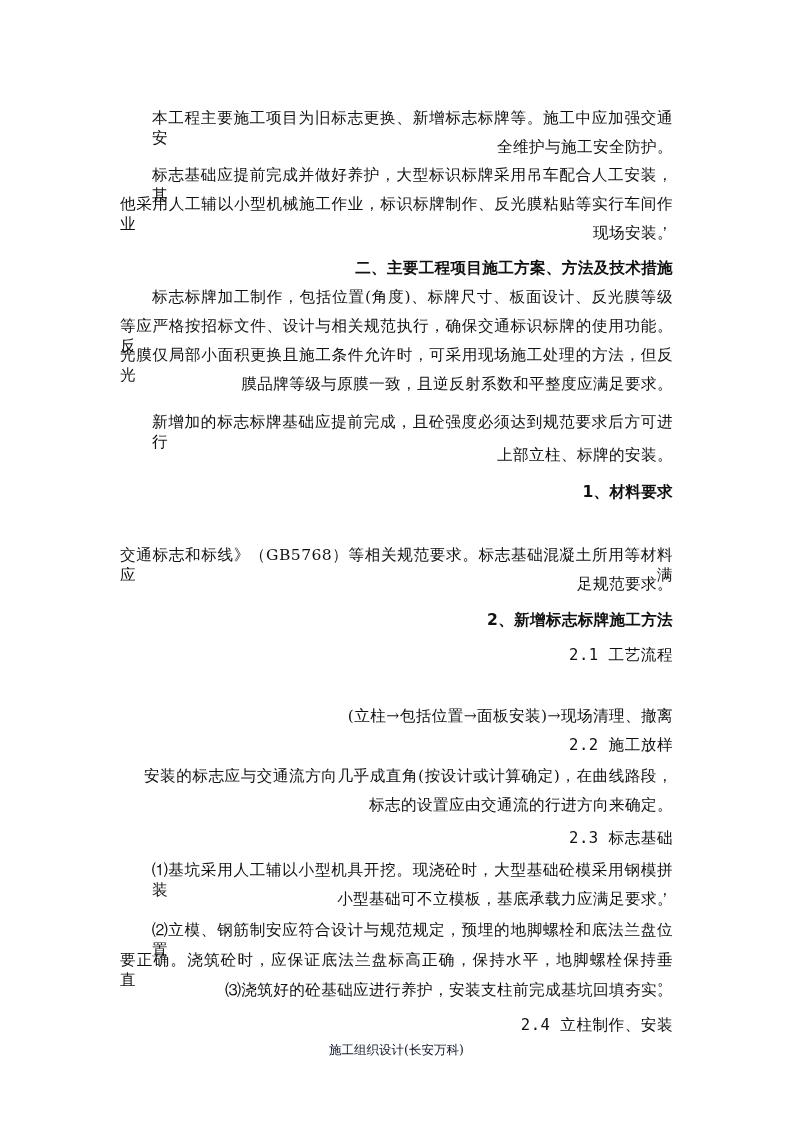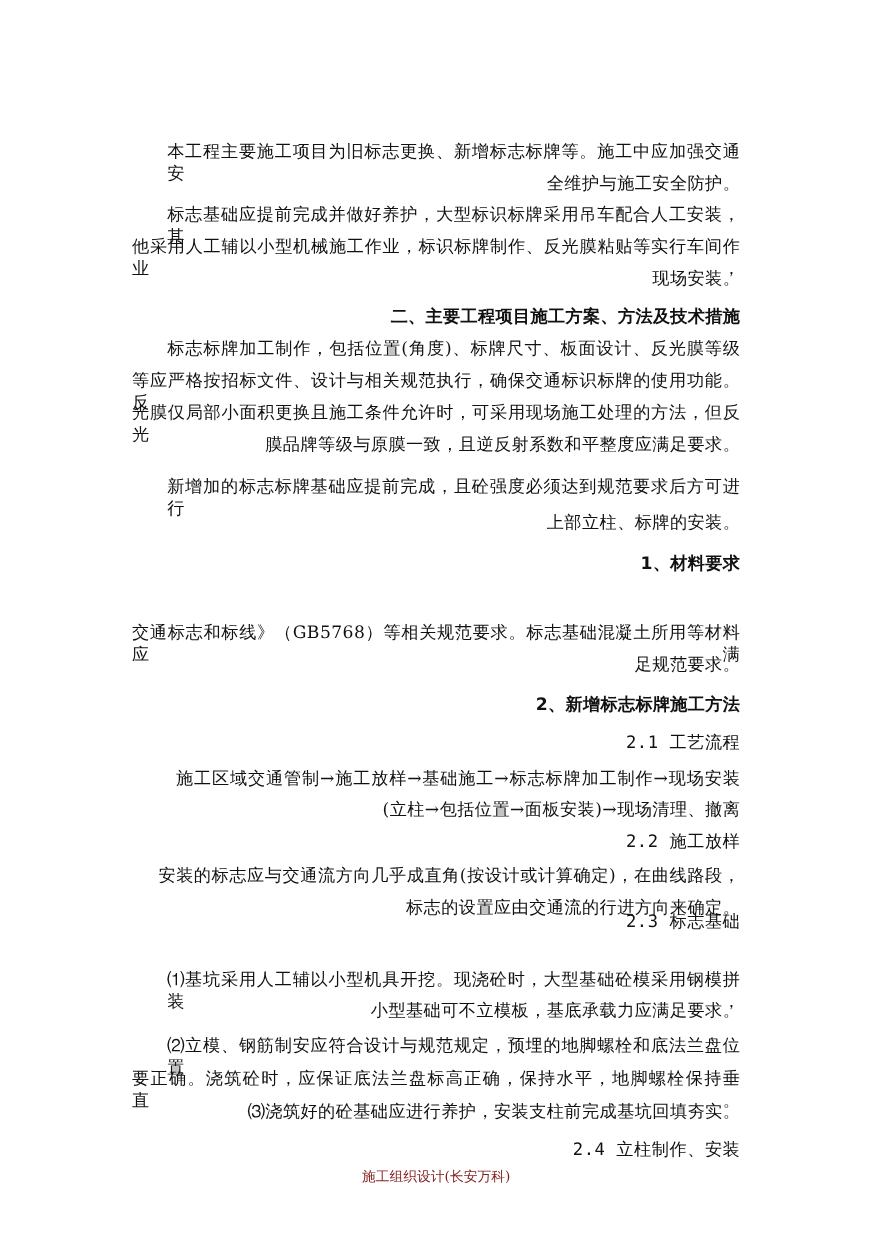--- a/index.html
+++ b/index.html
@@ -1,28 +1,28 @@
 <!DOCTYPE html>
 <html><head>
 <meta charset="utf-8">
 <style>
   html, body { margin: 0; padding: 0; background: #ffffff; }
   body { width: 793px; height: 1122px; position: relative; overflow: hidden;
          font-family: "DejaVu Serif", "Liberation Serif", serif; color: #111; }
-  .page { position: absolute; left: 0; top: 0; width: 793px; height: 952px; margin-top: 20px; }
+  .page { position: absolute; left: 0; top: 0; width: 793px; height: 952px; }
   .line { position: absolute; left: 120px; width: 553px; font-size: 15.6px; line-height: 20px;
           white-space: nowrap; letter-spacing: 0.4px; text-align: right; }
   .line.indent { left: 152px; width: 521px; }
   .line.indent2 { left: 160px; width: 513px; }
   .line.indent-sm { left: 144px; width: 529px; }
   .line.justify { text-align: justify; text-align-last: justify; white-space: normal; }
   .heading { font-family: "DejaVu Sans", "Liberation Sans", sans-serif; font-weight: bold; letter-spacing: 0.3px; }
   .sub { font-family: "DejaVu Sans Mono", "Liberation Mono", monospace; letter-spacing: 0.5px; }
   .footer { position: absolute; left: 0; width: 793px; top: 1042px; text-align: center;
-            font-size: 12.5px; line-height: 16px; color: #7f1d1d; }
+            font-size: 12.5px; line-height: 16px; color: #0f172a; }
 </style>
 </head>
 <body>
 
 <div class="page">
   <div class="line indent justify" style="top:108px">本工程主要施工项目为旧标志更换、新增标志标牌等。施工中应加强交通安</div>
   <div class="line" style="top:137px">全维护与施工安全防护。</div>
   <div class="line indent justify" style="top:165px">标志基础应提前完成并做好养护，大型标识标牌采用吊车配合人工安装，其</div>
   <div class="line" style="top:223px">现场安装。</div>
   <div class="line justify" style="top:194px">他采用人工辅以小型机械施工作业，标识标牌制作、反光膜粘贴等实行车间作业，</div>
@@ -37,28 +37,27 @@
   <div class="line" style="top:445px">上部立柱、标牌的安装。</div>
 
   <div class="line heading" style="top:482px">1、材料要求</div>
 
   <div class="line justify" style="top:545px">交通标志和标线》（GB5768）等相关规范要求。标志基础混凝土所用等材料应满</div>
   <div class="line" style="top:574px">足规范要求。</div>
 
   <div class="line heading" style="top:610px">2、新增标志标牌施工方法</div>
 
   <div class="line sub" style="top:645px">2.1 工艺流程</div>
-  <div class="line indent2 justify" style="top:678px">施工区域交通管制→施工放样→基础施工→标志标牌加工制作→现场安装</div>
   <div class="line" style="top:706px">(立柱→包括位置→面板安装)→现场清理、撤离</div>
 
   <div class="line sub" style="top:735px">2.2 施工放样</div>
   <div class="line indent-sm justify" style="top:766px">安装的标志应与交通流方向几乎成直角(按设计或计算确定)，在曲线路段，</div>
   <div class="line" style="top:795px">标志的设置应由交通流的行进方向来确定。</div>
 
-  <div class="line sub" style="top:808px">2.3 标志基础</div>
+  <div class="line sub" style="top:828px">2.3 标志基础</div>
   <div class="line indent justify" style="top:860px">⑴基坑采用人工辅以小型机具开挖。现浇砼时，大型基础砼模采用钢模拼装，</div>
   <div class="line" style="top:889px">小型基础可不立模板，基底承载力应满足要求。</div>
   <div class="line indent justify" style="top:920px">⑵立模、钢筋制安应符合设计与规范规定，预埋的地脚螺栓和底法兰盘位置</div>
   <div class="line justify" style="top:950px">要正确。浇筑砼时，应保证底法兰盘标高正确，保持水平，地脚螺栓保持垂直。</div>
   <div class="line indent" style="top:980px">⑶浇筑好的砼基础应进行养护，安装支柱前完成基坑回填夯实。</div>
 
   <div class="line sub" style="top:1015px">2.4 立柱制作、安装</div>
 
   <div class="footer">施工组织设计(长安万科)</div>
 </div>

